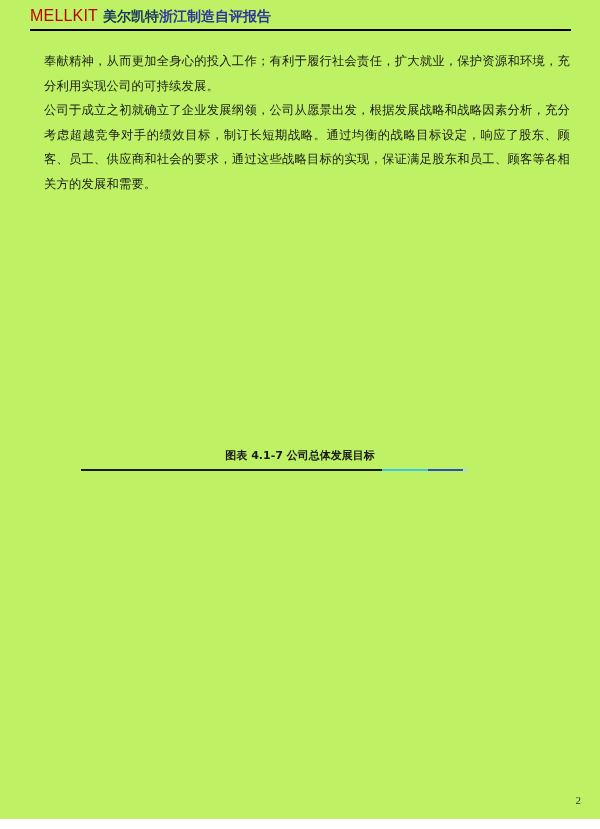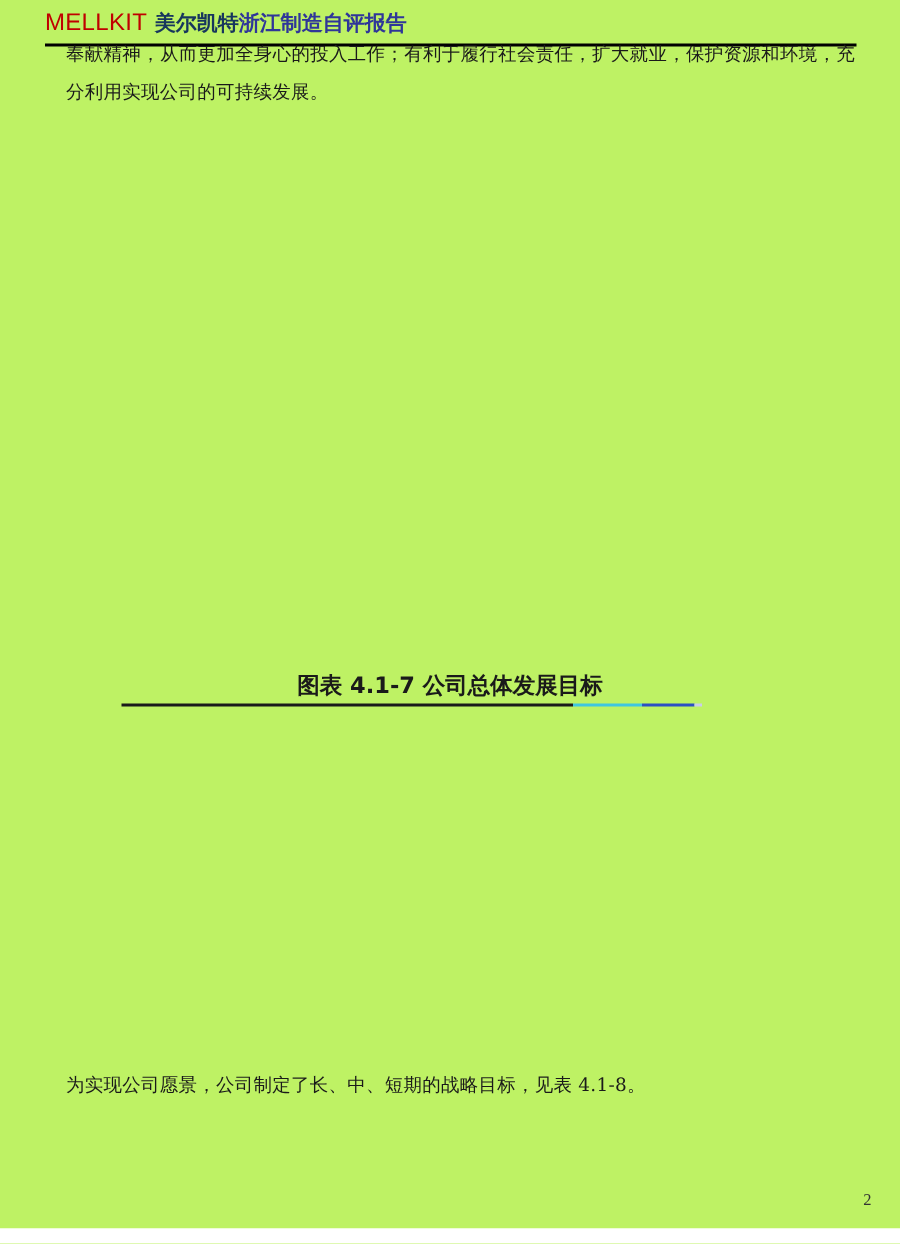--- a/index.html
+++ b/index.html
@@ -34,21 +34,21 @@
     left: 30px;
     top: 29px;
     width: 541px;
     height: 2px;
     background: #000000;
   }
   
   .flow {
     position: absolute;
     left: 30px;
-    top: 24px;
+    top: 49px;
     width: 540px;
   }
   .para {
     margin: 0;
     padding-left: 14px;
     font-size: 12.3px;
     line-height: 24.6px;
     letter-spacing: 0.2px;
     text-align: justify;
   }
@@ -60,21 +60,21 @@
     font-weight: bold;
     font-family: "DejaVu Sans", sans-serif;
   }
   
   .fig-caption {
     position: absolute;
     top: 448px;
     left: 0;
     width: 100%;
     text-align: center;
-    font-size: 15px;
+    font-size: 11px;
     font-weight: bold;
     font-family: "DejaVu Sans", sans-serif;
   }
   .fig-line {
     position: absolute;
     top: 469px;
     left: 81px;
     width: 387px;
     height: 2px;
     display: flex;
@@ -117,31 +117,29 @@
 
 <div class="page">
 
   <div class="hdr">
     <span class="brand" style="color: rgb(192, 0, 0);">MELLKIT</span><span class="company" style="color: rgb(23, 54, 93);">美尔凯特</span><span class="rtitle" style="color: rgb(47, 54, 153);">浙江制造自评报告</span>
   </div>
   <div class="hdr-rule" style="background: rgb(0, 0, 0);"></div>
 
   <div class="flow">
     <p class="para">奉献精神，从而更加全身心的投入工作；有利于履行社会责任，扩大就业，保护资源和环境，充分利用实现公司的可持续发展。</p>
+    <p class="para">公司于成立之初就确立了企业发展纲领，公司从愿景出发，根据发展战略和战略因素分析，充分考虑超越竞争对手的绩效目标，制订长短期战略。通过均衡的战略目标设定，响应了股东、顾客、员工、供应商和社会的要求，通过这些战略目标的实现，保证满足股东和员工、顾客等各相关方的发展和需要。</p>
   </div>
 
   <div class="fig-caption">图表 4.1-7 公司总体发展目标</div>
 
   <div class="fig-line">
     <span class="seg seg-black" style="background: rgb(26, 26, 26);"></span>
     <span class="seg seg-cyan" style="background: rgb(63, 198, 224);"></span>
     <span class="seg seg-blue" style="background: rgb(44, 79, 196);"></span>
     <span class="seg seg-tail" style="background: rgb(201, 205, 235);"></span>
   </div>
 
-  <div class="p4-wrap">
-    <p class="para">为实现公司愿景，公司制定了长、中、短期的战略目标，见表 4.1-8。</p>
-  </div>
 
 
   <div class="page-number">2</div>
 
 </div>
 
 </body></html>

